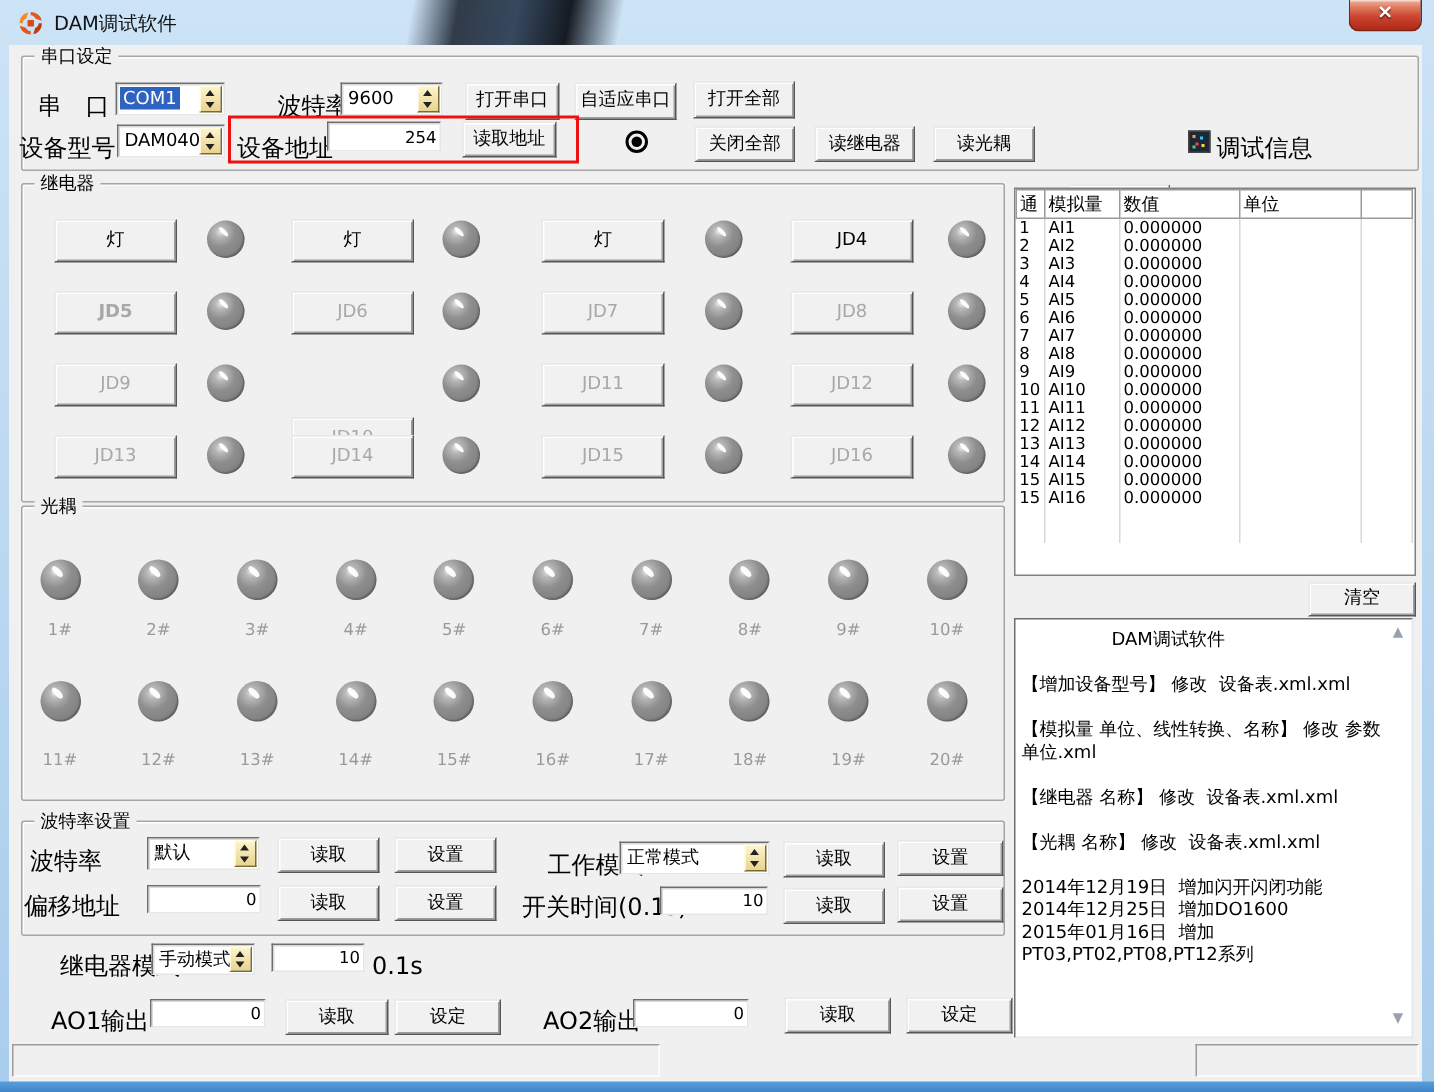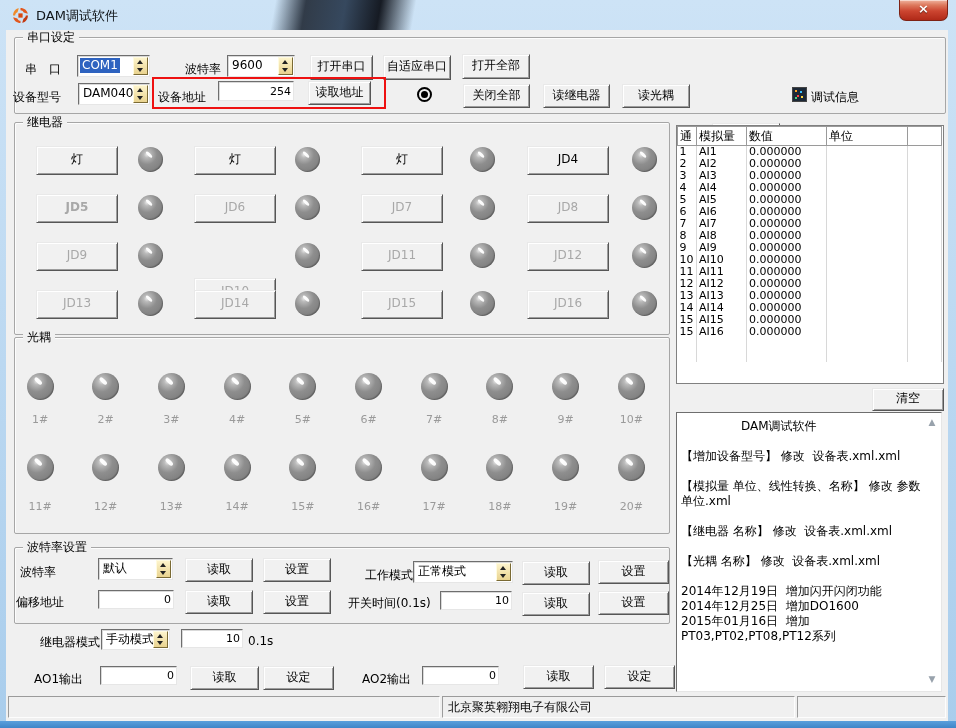--- a/index.html
+++ b/index.html
@@ -37,21 +37,21 @@
   .combo{position:absolute;background:#fff;border:1px solid;
        border-color:#6e6e6e #e6e6e6 #e6e6e6 #6e6e6e;box-shadow:inset 1px 1px 0 rgba(0,0,0,.15);}
   .combo-val{position:absolute;left:2px;top:2px;font-size:12px;line-height:15px;padding:0 2px;color:#000;white-space:nowrap;}
   .combo-val.sel{background:#2e63c0;color:#fff;}
   .combo-btn{position:absolute;right:1px;top:1px;bottom:1px;width:13px;
        background:linear-gradient(#fdf4cc,#e9d38f);border:1px solid;border-color:#fffbe0 #7a6a34 #7a6a34 #fffbe0;}
   .combo-btn::before{content:"";position:absolute;left:3px;top:2px;border-left:3px solid transparent;
        border-right:3px solid transparent;border-bottom:4px solid #222;}
   .combo-btn::after{content:"";position:absolute;left:3px;bottom:2px;border-left:3px solid transparent;
        border-right:3px solid transparent;border-top:4px solid #222;}
-  .lbl{position:absolute;font-size:12px;color:#000;white-space:nowrap;text-align:right;}
+  .lbl{position:absolute;font-size:16px;color:#000;white-space:nowrap;text-align:right;}
   
   .led{position:absolute;border-radius:50%;
        background:radial-gradient(circle at 36% 30%,#e9e9e9 0%,#b9b9b9 14%,#8e8e8e 42%,#7f7f7f 78%,#6f6f6f 100%);
        box-shadow:inset -1px -1px 1px rgba(0,0,0,.25);}
   .led::after{content:"";position:absolute;left:26%;top:22%;width:32%;height:13%;
        background:#fff;border-radius:45%;transform:rotate(45deg);opacity:.95;}
   .opto-label{position:absolute;font-size:11px;color:#9a9a9a;text-align:center;white-space:nowrap;}
   
   .ring{position:absolute;width:11px;height:11px;border:2px solid #000;border-radius:50%;}
   .ring::after{content:"";position:absolute;left:2px;top:2px;width:7px;height:7px;background:#000;border-radius:50%;}
@@ -347,21 +347,20 @@
   <span class="lbl" style="left:34px;top:671px;">AO1输出</span>
   <input class="tbox" style="left: 100px; top: 666px; width: 71px; height: 17px;" value="0">
   <div class="btn" style="left:190px;top:666px;width:67px;height:22px;line-height:20px;">读取</div>
   <div class="btn" style="left:263px;top:666px;width:69px;height:22px;line-height:20px;">设定</div>
   <span class="lbl" style="left:362px;top:671px;">AO2输出</span>
   <input class="tbox" style="left: 422px; top: 666px; width: 71px; height: 17px;" value="0">
   <div class="btn" style="left:523px;top:665px;width:69px;height:22px;line-height:20px;">读取</div>
   <div class="btn" style="left:604px;top:665px;width:69px;height:22px;line-height:20px;">设定</div>
 
   <div class="sbar-cell" style="left:8px;top:696px;width:432px;"></div>
-  <div class="sbar-cell" style="left:442px;top:696px;width:353px;">北京聚英翱翔电子有限公司</div>
   <div class="sbar-cell" style="left:797px;top:696px;width:149px;"></div>
 <div class="btn" style="left: 36px; top: 146px; width: 80px; height: 27px; line-height: 25px;">灯</div>
     <div class="led" style="left: 138px; top: 147px; width: 25px; height: 25px;"></div>
     <div class="btn" style="left: 194px; top: 146px; width: 80px; height: 27px; line-height: 25px;">灯</div>
     <div class="led" style="left: 295px; top: 147px; width: 25px; height: 25px;"></div>
     <div class="btn" style="left: 361px; top: 146px; width: 80px; height: 27px; line-height: 25px;">灯</div>
     <div class="led" style="left: 470px; top: 147px; width: 25px; height: 25px;"></div>
     <div class="btn" style="left: 527px; top: 146px; width: 80px; height: 27px; line-height: 25px;">JD4</div>
     <div class="led" style="left: 632px; top: 147px; width: 25px; height: 25px;"></div>
     <div class="btn disabled" style="left: 36px; top: 194px; width: 80px; height: 27px; line-height: 25px; font-weight: bold;">JD5</div>

